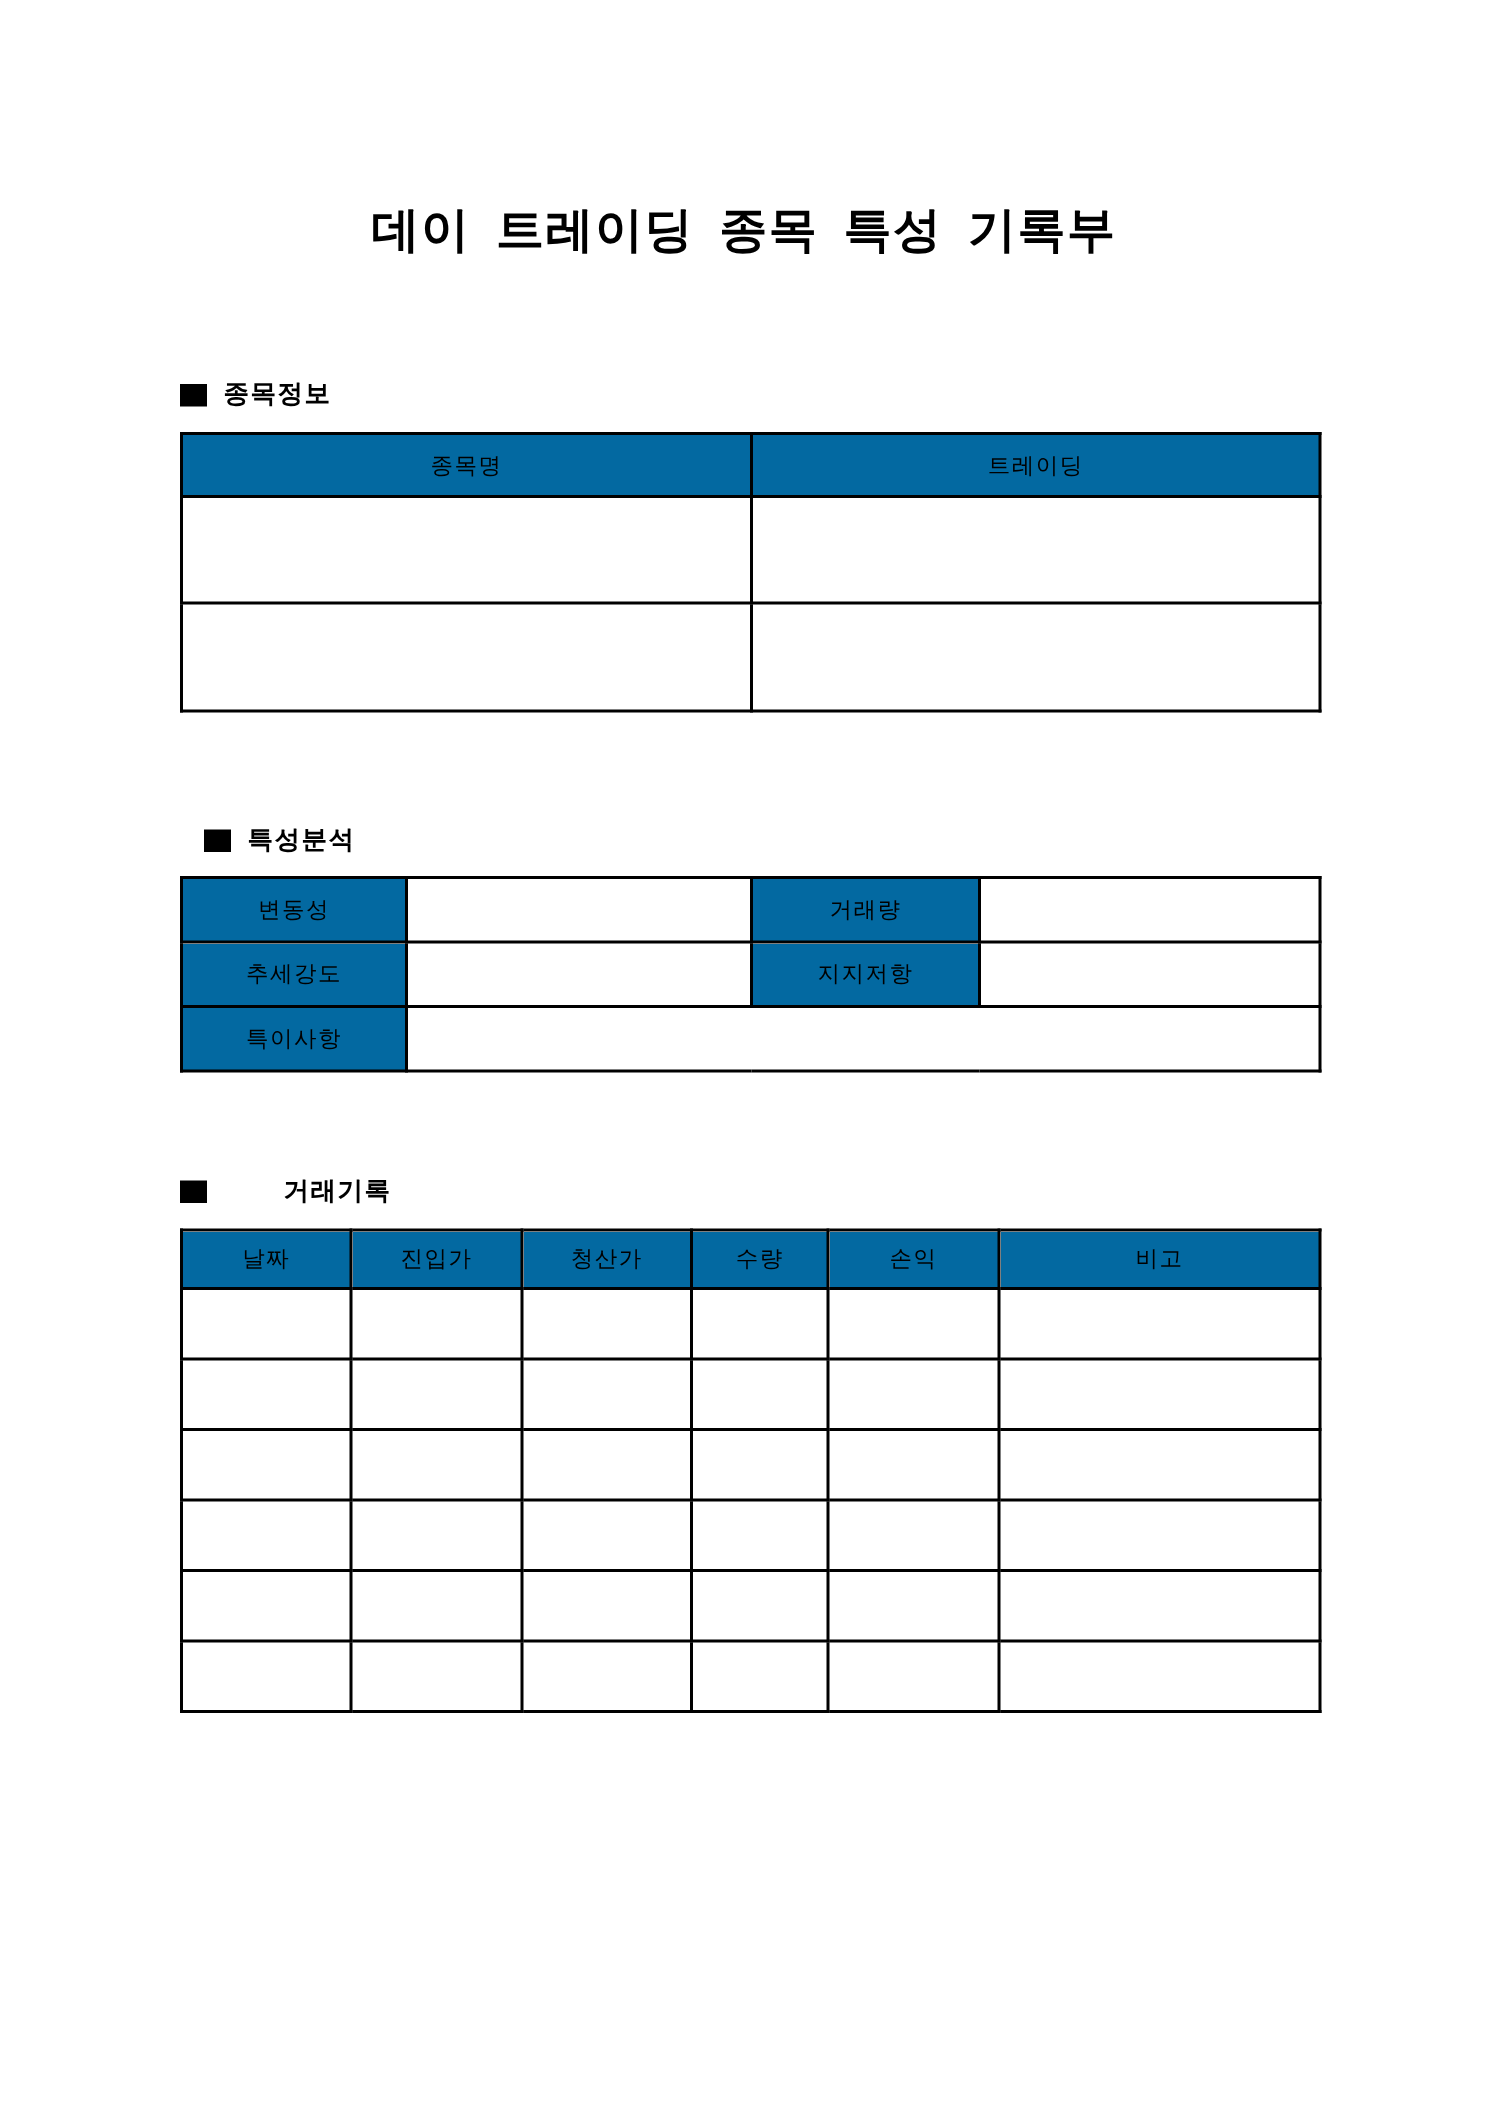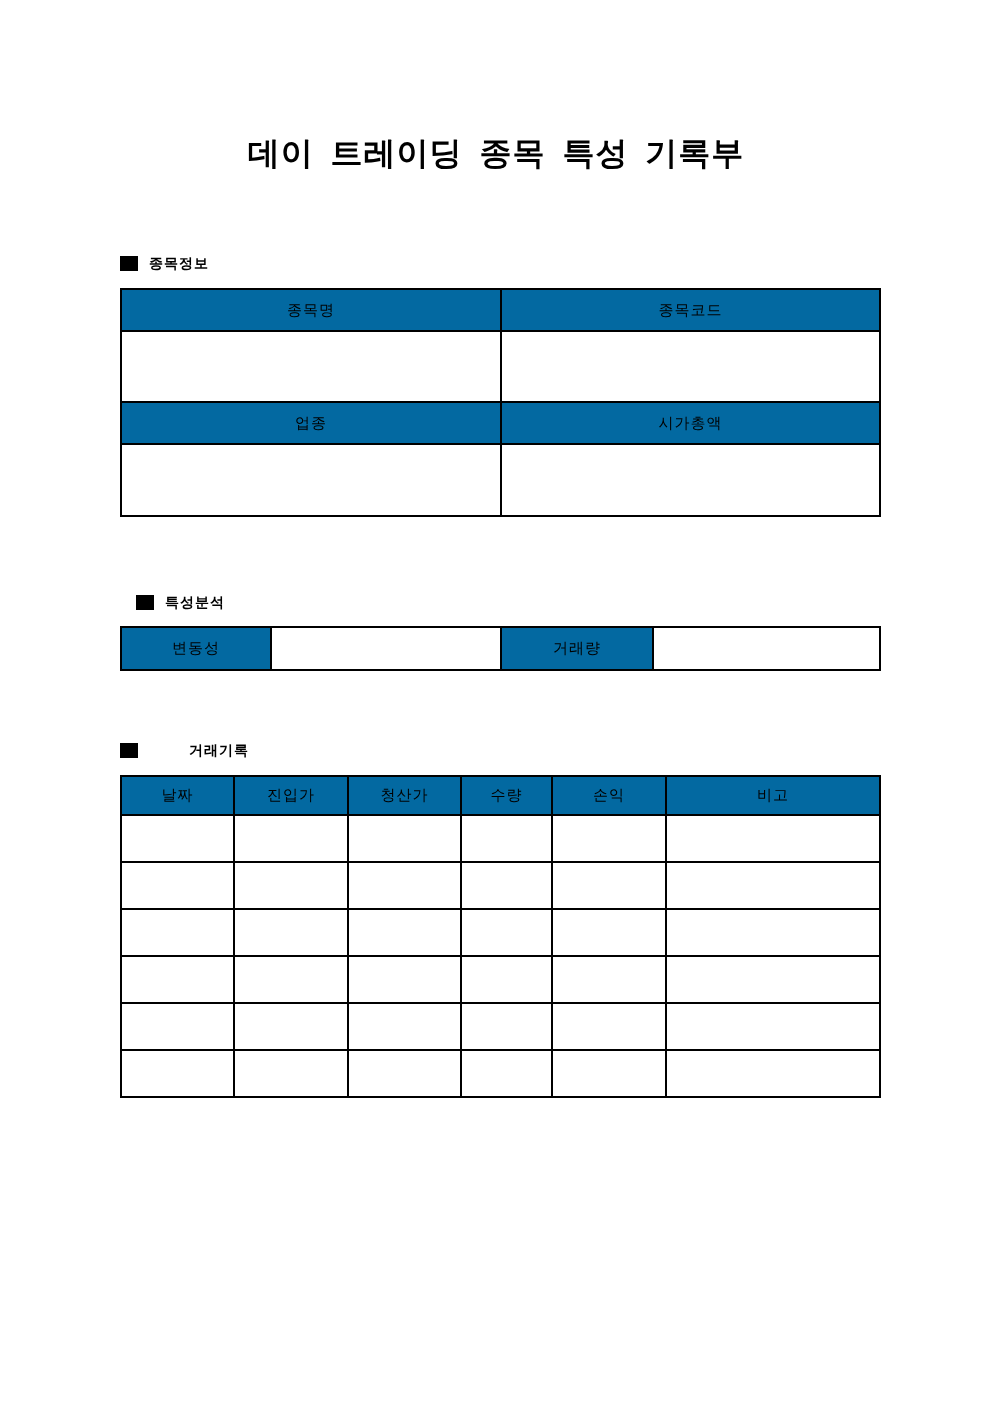--- a/index.html
+++ b/index.html
@@ -26,21 +26,21 @@
     letter-spacing: 1px;
     word-spacing: 7px;
   }
   .content {
     margin-left: 120px;
     width: 759px;
   }
   .section-heading {
     display: flex;
     align-items: center;
-    font-size: 14px;
+    font-size: 17px;
     line-height: 24px;
     font-weight: bold;
     letter-spacing: 1px;
   }
   .section-heading .marker {
     display: inline-block;
     width: 18px;
     height: 15px;
     background: #000000;
     margin-right: 11px;
@@ -98,29 +98,25 @@
     </div>
 
     <table id="table-stock-info">
       <colgroup>
         <col style="width:380px">
           <col style="width:379px">
       </colgroup>
       <tbody>
           <tr class="label-row">
         <th class="hdr">종목명</th>
-        <th class="hdr">종목코드</th>
+        <th class="hdr">트레이딩</th>
       </tr>
       <tr class="value-row-1">
         <td></td>
         <td></td>
-      </tr>
-      <tr class="label-row">
-        <th class="hdr">업종</th>
-        <th class="hdr">시가총액</th>
       </tr>
       <tr class="value-row-2">
         <td></td>
         <td></td>
       </tr>
     </tbody>
       </table>
 
     <div class="section-heading" id="heading-analysis">
       <span class="marker"></span>
@@ -133,20 +129,30 @@
           <col style="width:230px">
           <col style="width:152px">
           <col style="width:227px">
       </colgroup>
       <tbody>
           <tr>
         <td class="hdr">변동성</td>
         <td></td>
         <td class="hdr">거래량</td>
         <td></td>
+      </tr>
+      <tr>
+        <td class="hdr">추세강도</td>
+        <td></td>
+        <td class="hdr">지지저항</td>
+        <td></td>
+      </tr>
+      <tr>
+        <td class="hdr">특이사항</td>
+        <td colspan="3"></td>
       </tr>
     </tbody>
       </table>
 
     <div class="section-heading" id="heading-trade-log">
       <span class="marker"></span>
       <span>거래기록</span>
     </div>
 
     <table id="table-trade-log">

